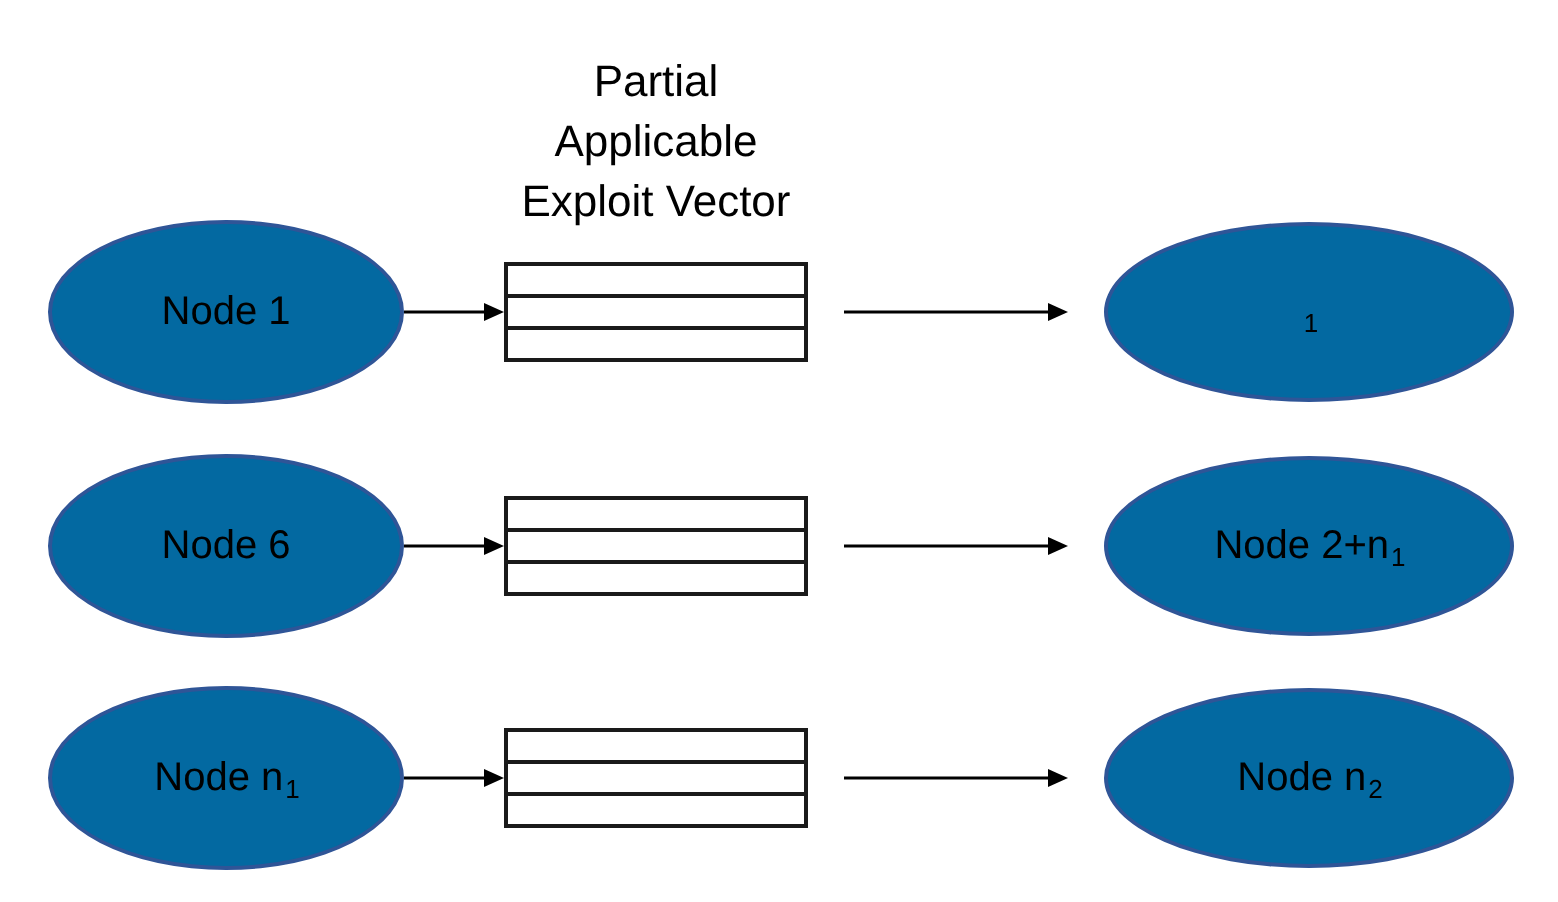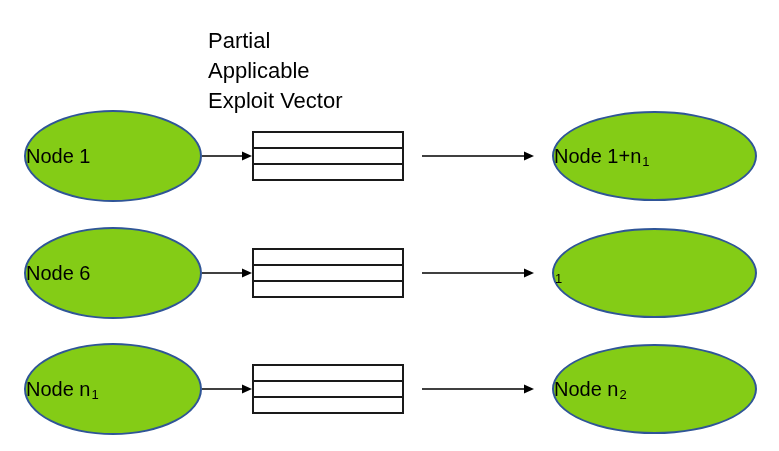--- a/index.html
+++ b/index.html
@@ -16,38 +16,38 @@
     width: 779px;
     height: 451px;
     background: #ffffff;
     overflow: hidden;
   }
   .diagram-title {
     position: absolute;
     left: 208px;
     top: 26px;
     width: 240px;
-    text-align: left;
+    text-align: center;
     font-size: 22px;
     line-height: 30px;
     white-space: pre-line;
     color: #000000;
   }
   .row1 { --yc: 156px; }
   .row2 { --yc: 273px; }
   .row3 { --yc: 389px; }
 
   .node {
     position: absolute;
     border: 2px solid #2F5597;
     border-radius: 50%;
-    background: #84cc16;
+    background: #0369a1;
     display: flex;
     align-items: center;
-    justify-content: flex-start;
+    justify-content: center;
     font-size: 20px;
     color: #000000;
     box-sizing: border-box;
   }
   .node-left {
     left: 24px;
     top: calc(var(--yc) - 46px);
     width: 178px;
     height: 92px;
   }
@@ -110,21 +110,20 @@
     <div class="vector-box row1">
       <div class="vector-cell"></div>
       <div class="vector-cell"></div>
       <div class="vector-cell"></div>
     </div>
     <svg class="arrow-svg arrow-long row1" width="112" height="12">
       <line x1="0" y1="6" x2="103" y2="6"></line>
       <polygon points="102,1.5 112,6 102,10.5"></polygon>
     </svg>
     <div class="node node-right row1">
-      <span>Node 1+n</span>
         <span class="sub">1</span>
     </div>
   </div>
 
   <div>
     <div class="node node-left row2">
       <span>Node 6</span>
     </div>
     <svg class="arrow-svg arrow-short row2" width="50" height="12">
       <line x1="0" y1="6" x2="41" y2="6"></line>
@@ -133,20 +132,21 @@
     <div class="vector-box row2">
       <div class="vector-cell"></div>
       <div class="vector-cell"></div>
       <div class="vector-cell"></div>
     </div>
     <svg class="arrow-svg arrow-long row2" width="112" height="12">
       <line x1="0" y1="6" x2="103" y2="6"></line>
       <polygon points="102,1.5 112,6 102,10.5"></polygon>
     </svg>
     <div class="node node-right row2">
+      <span>Node 2+n</span>
         <span class="sub">1</span>
     </div>
   </div>
 
   <div>
     <div class="node node-left row3">
       <span>Node n</span>
         <span class="sub">1</span>
     </div>
     <svg class="arrow-svg arrow-short row3" width="50" height="12">

